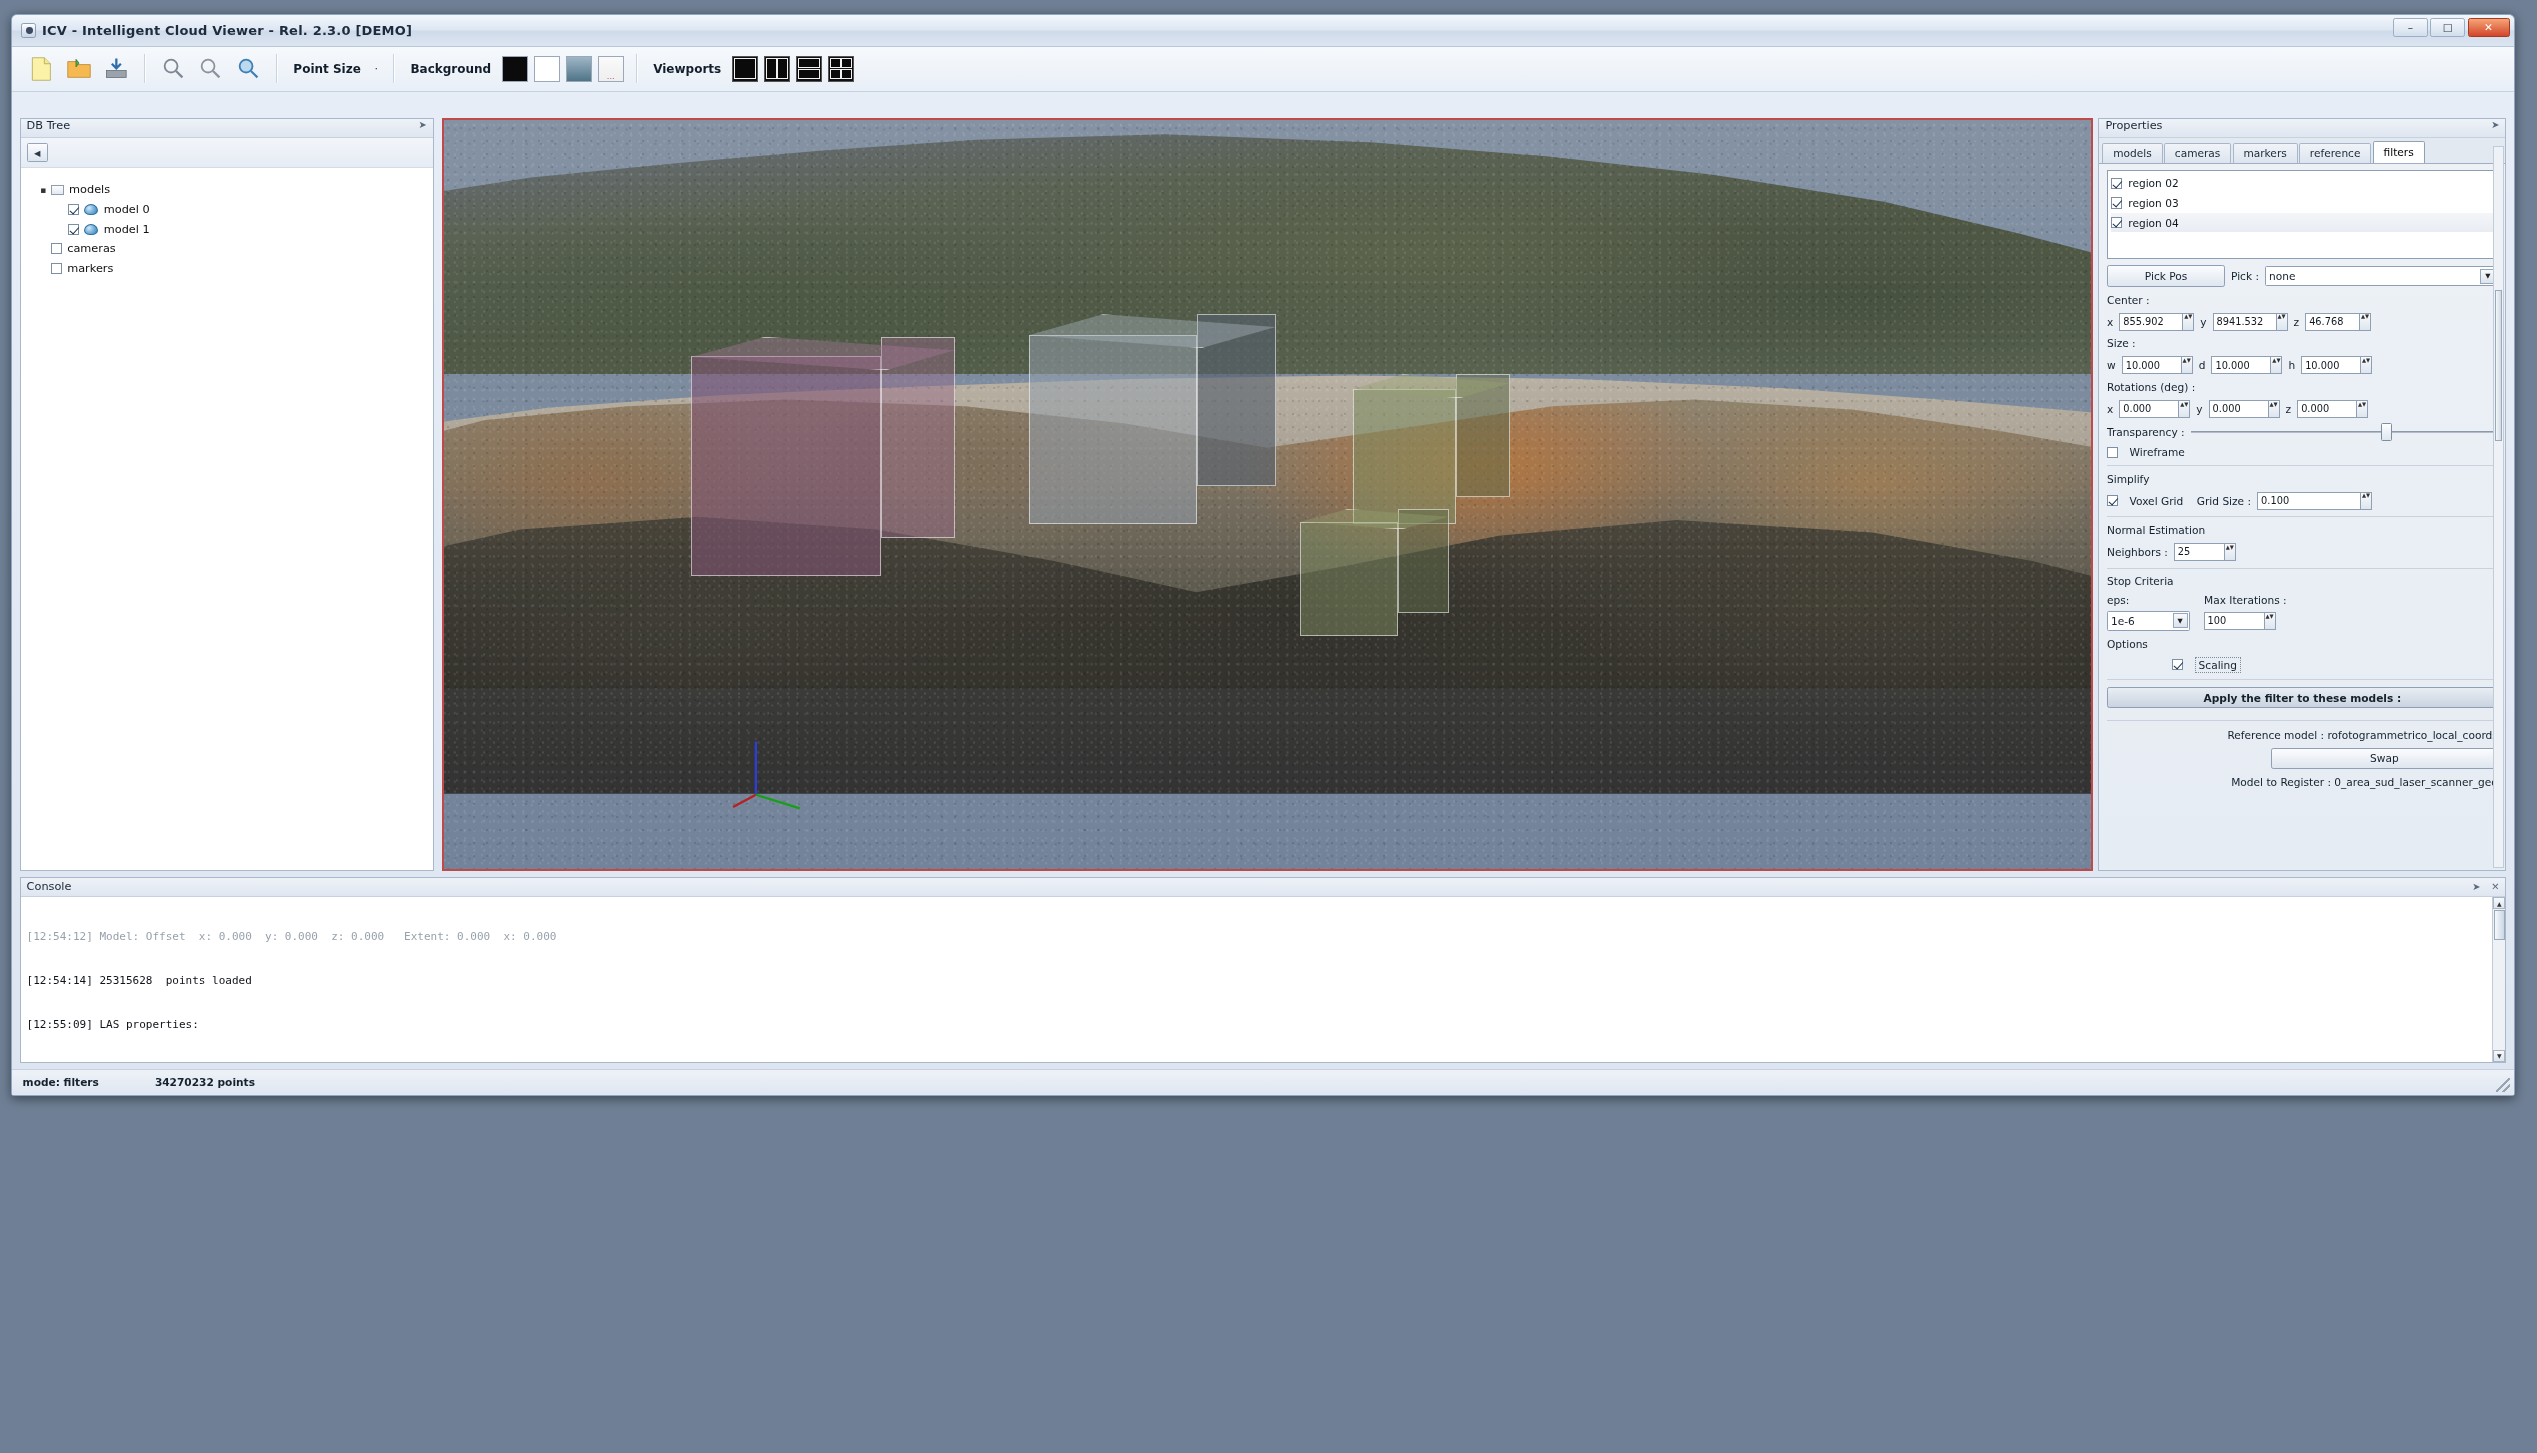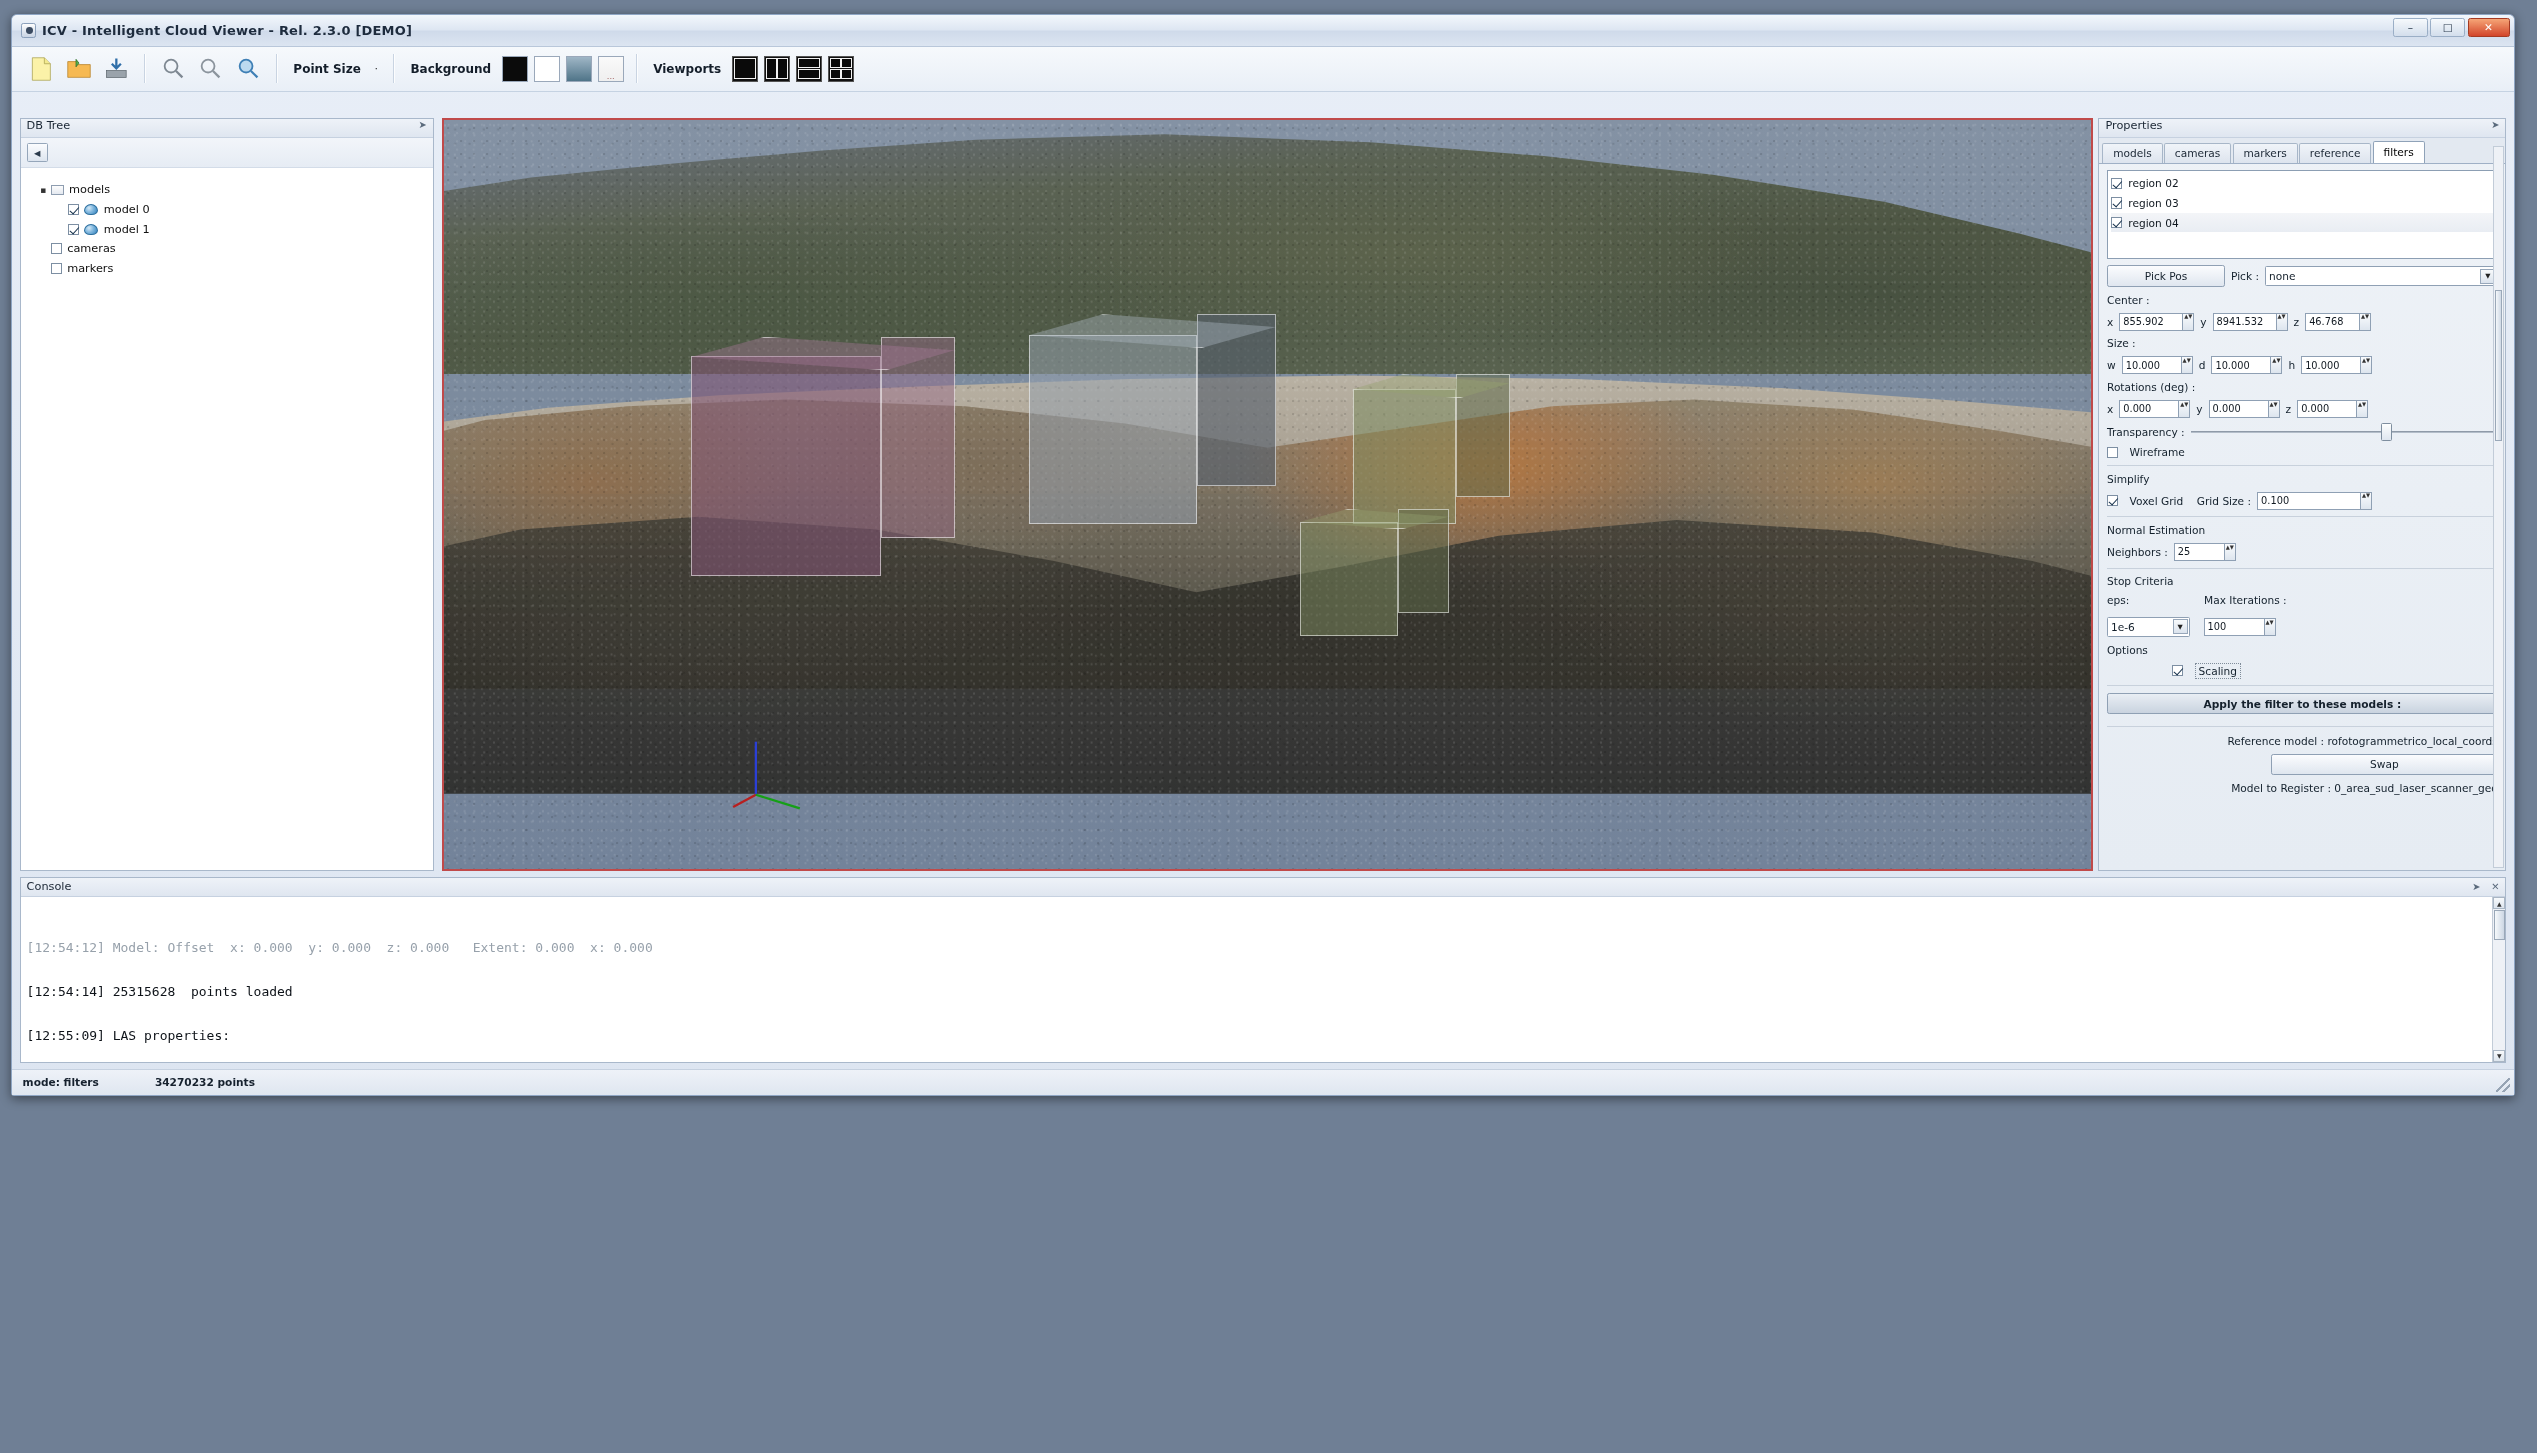--- a/index.html
+++ b/index.html
@@ -198,21 +198,21 @@
   .pscroll{position:absolute;right:1.5px;top:27px;bottom:1.5px;width:10.6px;background:#eef1f6;border:0.8px solid #c2ccd8;}
   .pscroll .thumb{position:absolute;left:0.8px;right:0.8px;top:143px;height:151px;background:linear-gradient(90deg,#f4f7fa,#cfd9e5);border:0.8px solid #9aa8b8;}
   
   .console{
     position:absolute;left:7.6px;right:7.6px;bottom:32px;height:186px;
     background:#fff;border:0.8px solid #a9b8cb;
   }
   .console-title{height:19.6px;background:linear-gradient(180deg,#eef2f8,#dfe6f0);border-bottom:0.8px solid #c6d1e0;display:flex;align-items:center;justify-content:space-between;padding:0 6px;font-size:11.3px;color:#1b2735;}
   .console-body{
     position:absolute;left:0;right:13px;top:19.6px;bottom:0;overflow:hidden;
-    font-family:"DejaVu Sans Mono", monospace;font-size:13px;color:#0e1319;line-height:14.6px;padding:15px 0 0 6px;white-space:pre;
+    font-family:"DejaVu Sans Mono", monospace;font-size:11px;color:#0e1319;line-height:14.6px;padding:4px 0 0 6px;white-space:pre;
   }
   .console-body .faint{color:#97a1ab;}
   .cscroll{position:absolute;right:0;top:19.6px;bottom:0;width:13px;background:#eef1f6;border-left:0.8px solid #c2ccd8;}
   .cs-arr{height:12px;background:linear-gradient(180deg,#f8fafc,#dde5ee);border:0.8px solid #aab6c4;display:flex;align-items:center;justify-content:center;font-size:6px;color:#333;}
   .cs-arr.bot{position:absolute;bottom:0;left:0;right:0;}
   .cs-thumb{position:absolute;left:0.8px;right:0.8px;top:13px;height:30px;background:linear-gradient(90deg,#f6f9fb,#ccd7e4);border:0.8px solid #9aa8b8;}
   
   .statusbar{
     position:absolute;left:0;right:0;bottom:0;height:26px;
     background:linear-gradient(180deg,#eef2f8,#dfe6f0);border-top:0.8px solid #c6d1e0;
@@ -524,21 +524,21 @@
             </span>
         </div>
 
         <div class="hr"></div>
 
         <div class="lbl" style="margin-top:4.5px;">Stop Criteria</div>
         <div class="row" style="margin-bottom:1.5px;">
           <span class="lbl" style="width:91px;">eps:</span>
           <span class="lbl">Max Iterations :</span>
         </div>
-        <div class="row" style="margin-top:11px;align-items:center;">
+        <div class="row" style="margin-top:5px;align-items:center;">
           <div class="combo" style="width:83px;">
             <span>1e-6</span>
             <span class="arw">▼</span>
           </div>
           <span class="spin" style="margin-left:7.6px;">
               <input style="width: 60px;" value="100">
               <span class="sbtns">▲▼</span>
             </span>
         </div>
 

